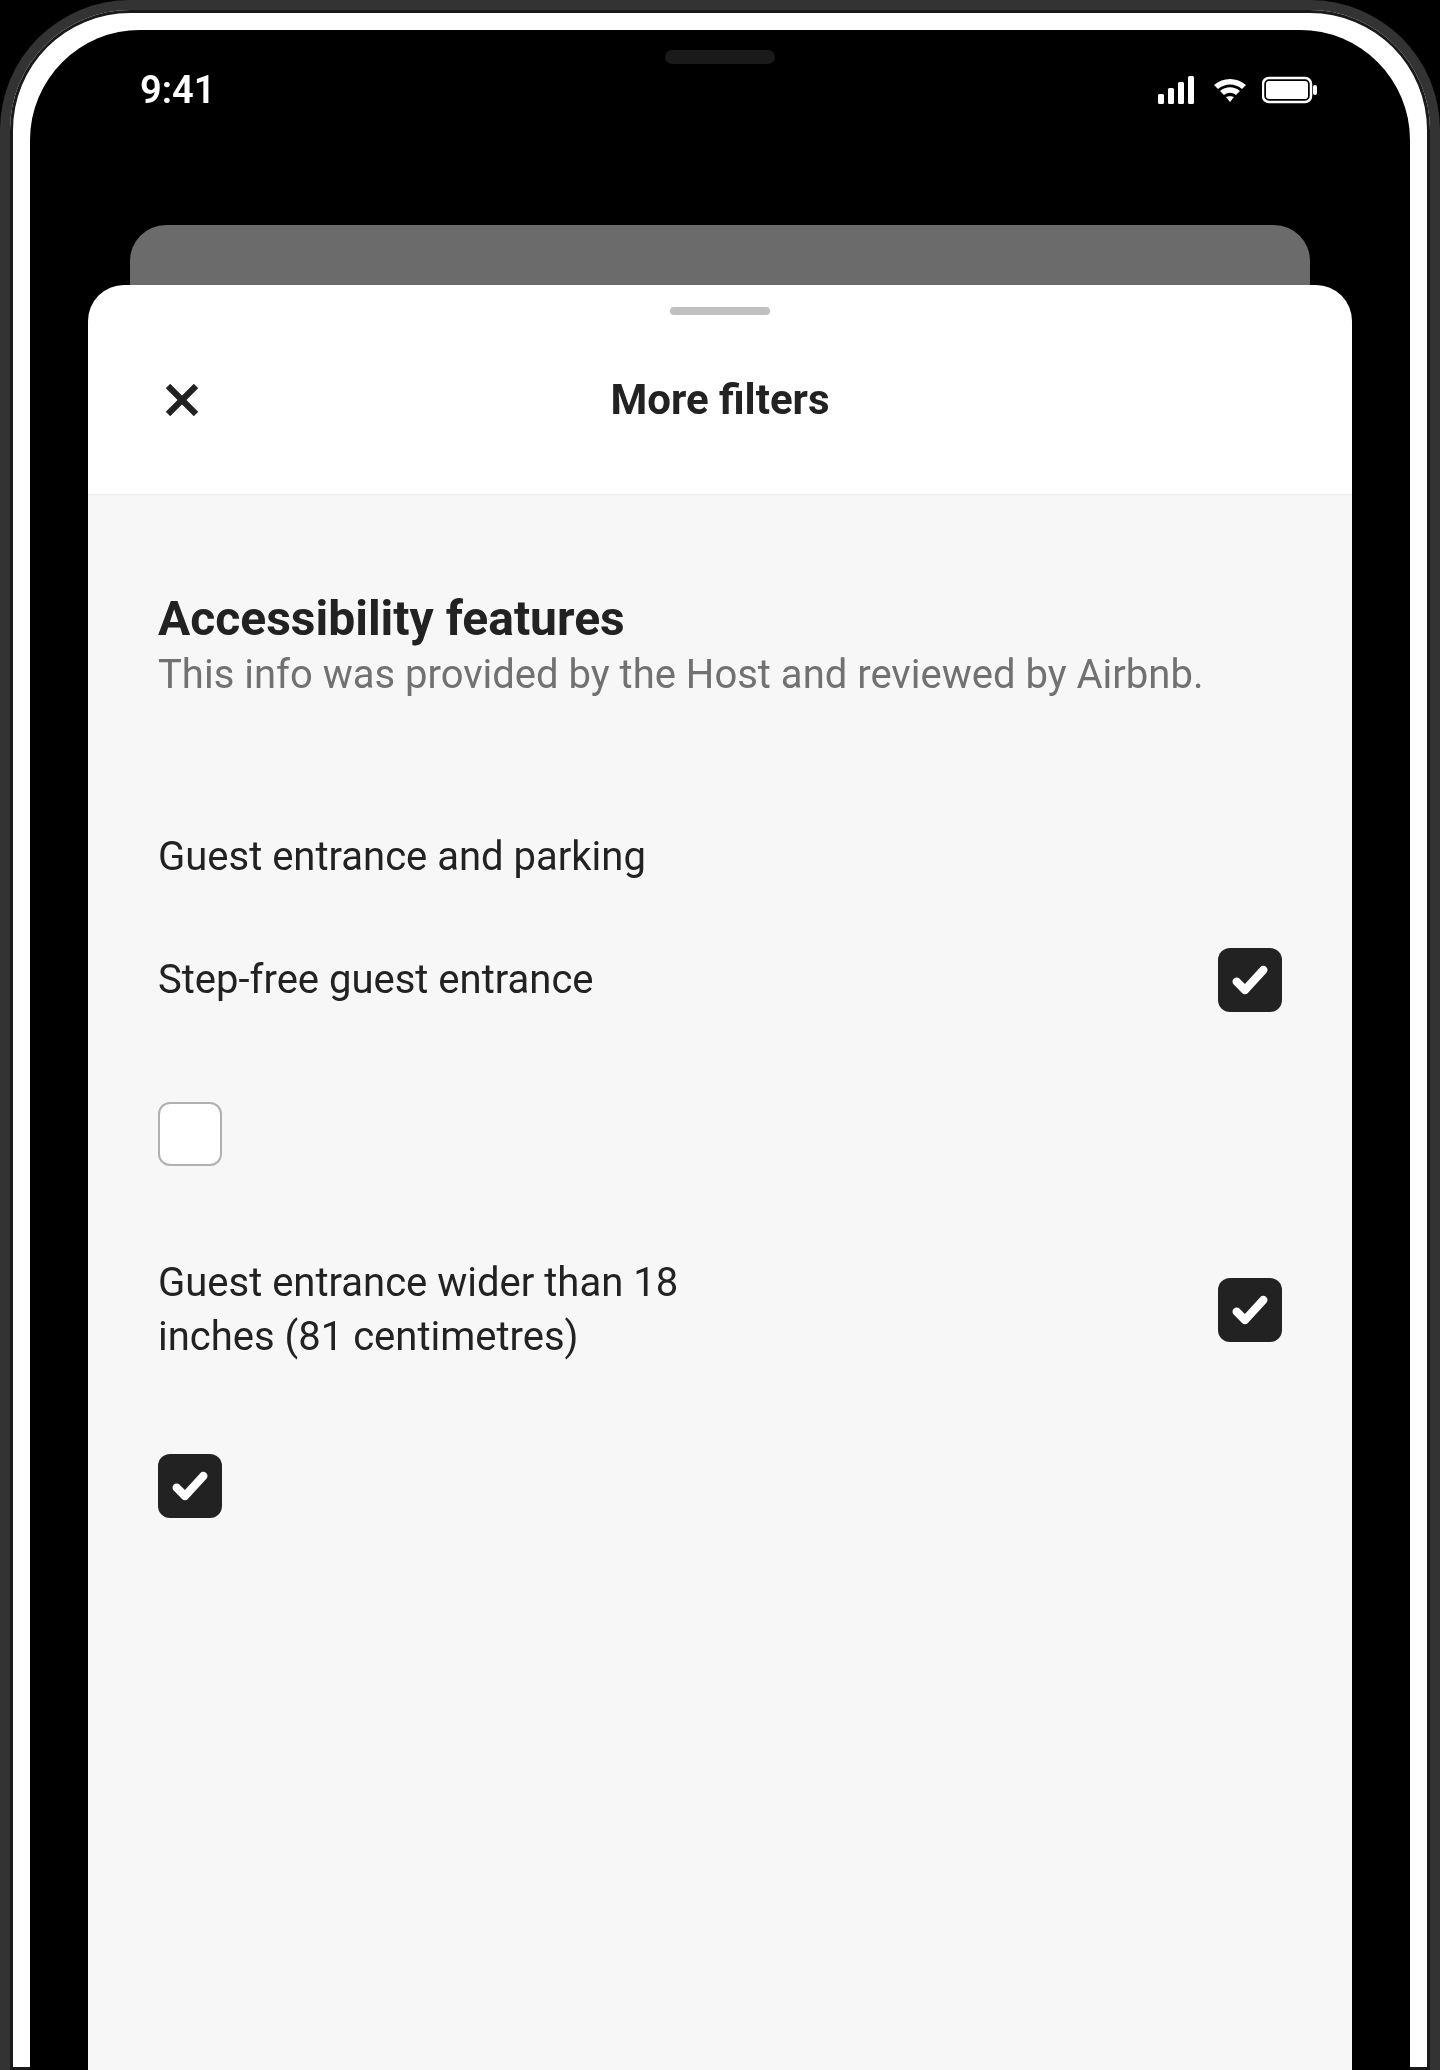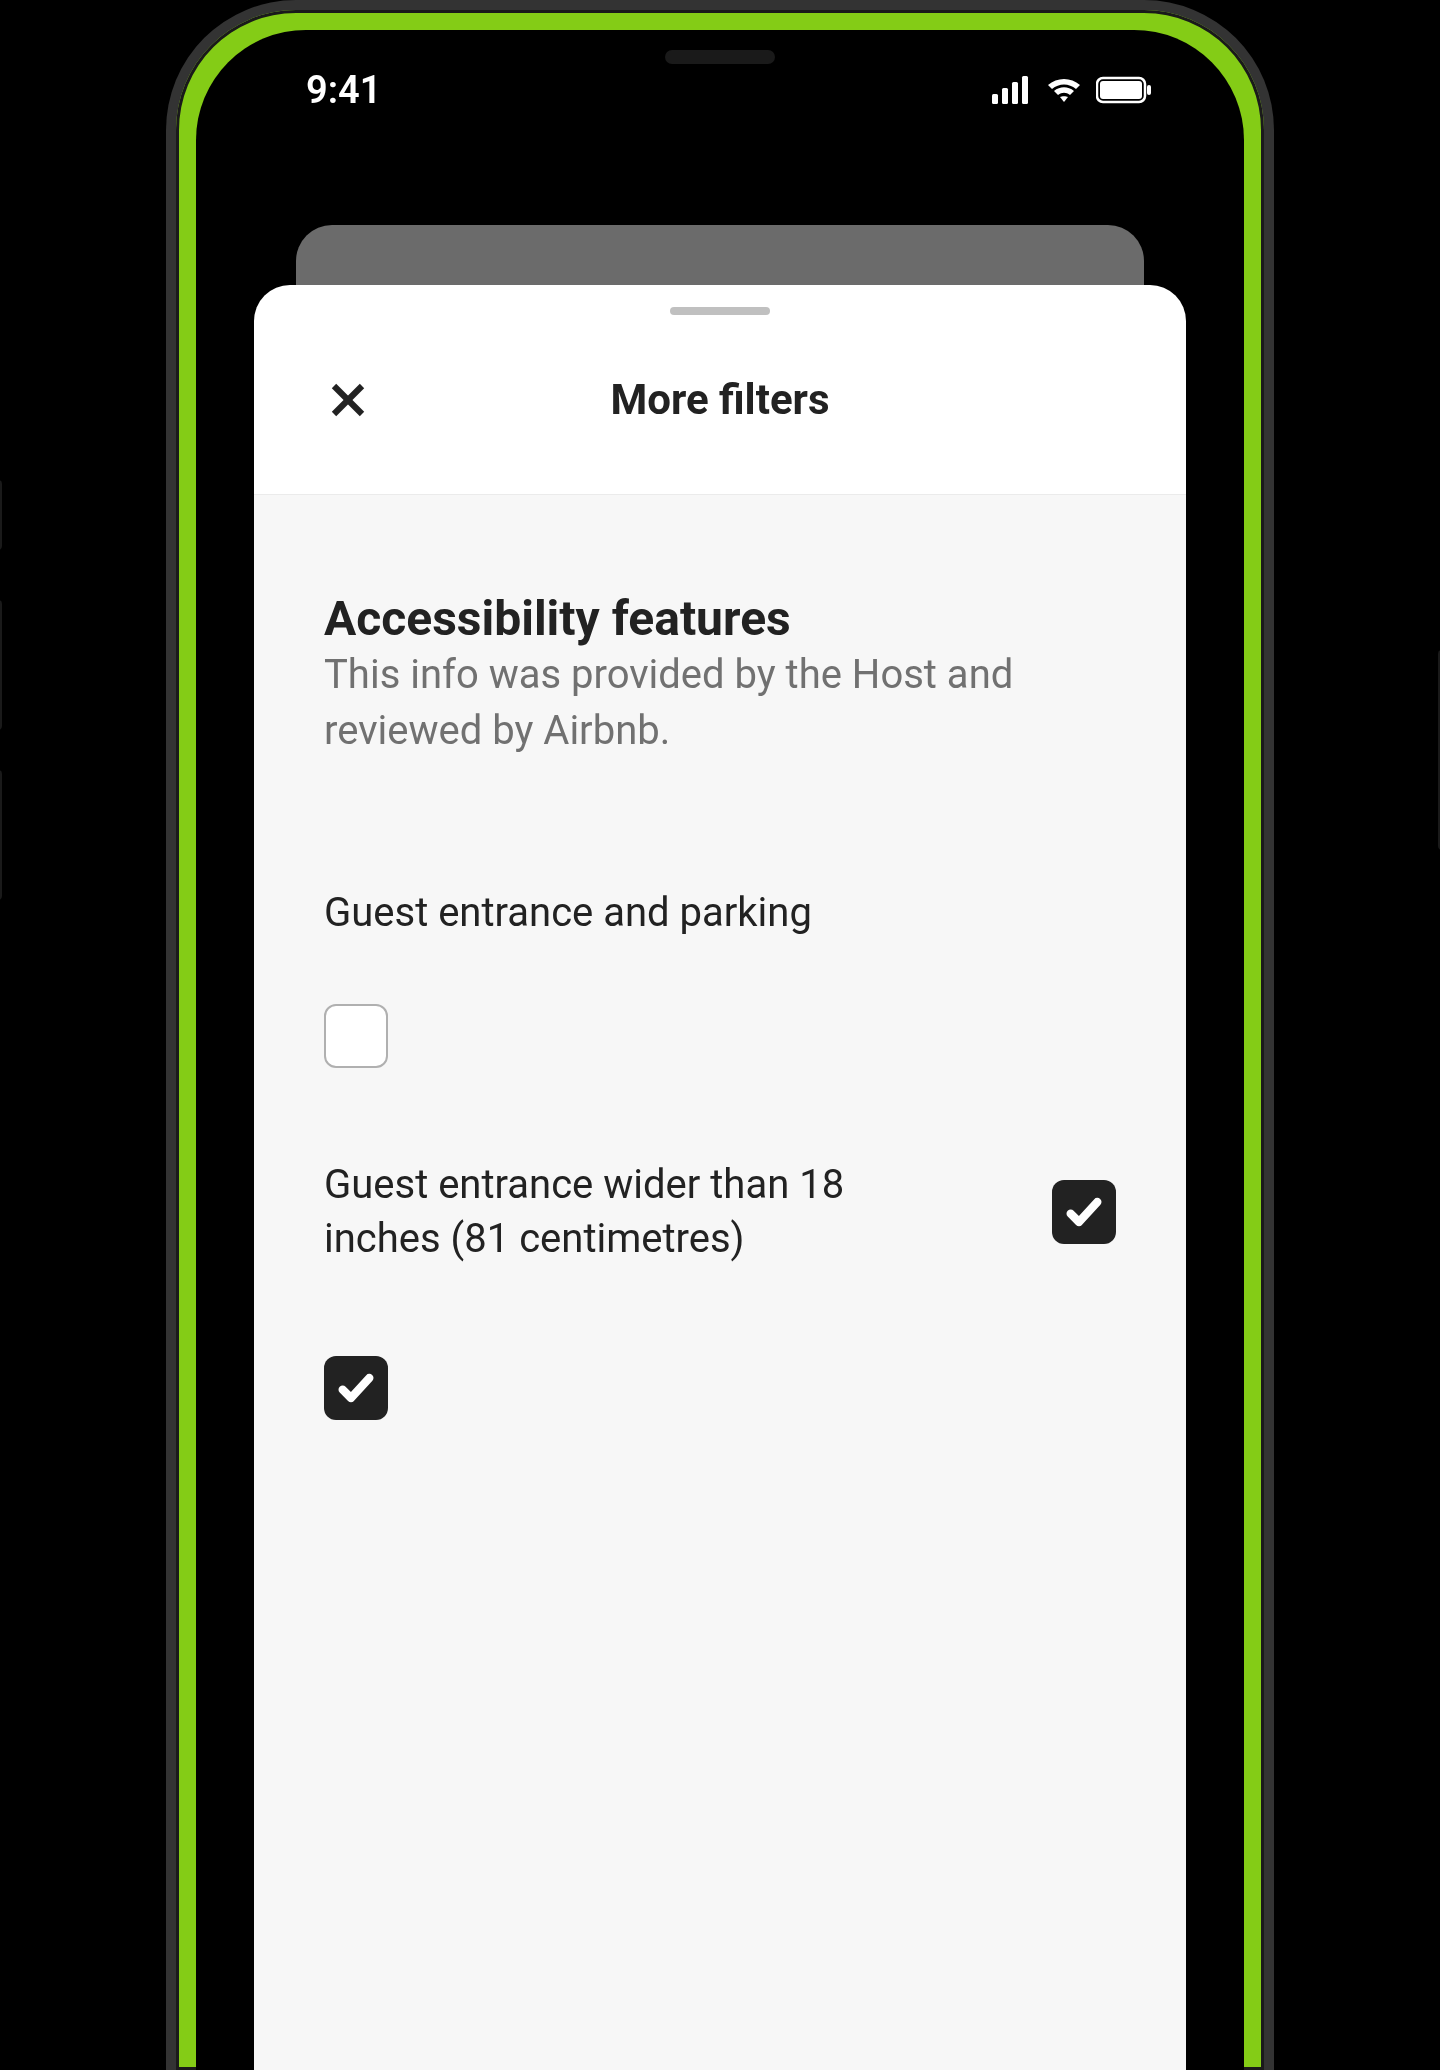--- a/index.html
+++ b/index.html
@@ -15,23 +15,23 @@
       height: 2070px;
       position: relative;
       overflow: hidden;
     }
     
     .phone-frame {
       position: absolute;
       top: 0;
       left: 50%;
       transform: translateX(-50%);
-      width: 1108px;
+      width: 1440px;
       height: 2070px;
-      background: #84cc16;
+      background: #ffffff;
       border-radius: 130px 130px 0 0;
       border: 10px solid #333;
       border-bottom: none;
       box-shadow: inset 0 0 0 3px #1a1a1a;
     }
     .phone-inner {
       position: absolute;
       top: 20px;
       left: 20px;
       right: 20px;
@@ -272,20 +272,28 @@
         </button>
         <div class="sheet-title">More filters</div>
       </div>
 
       <div class="sheet-body">
         <h2 class="section-heading">Accessibility features</h2>
         <p class="section-subtext">This info was provided by the Host and reviewed by Airbnb.</p>
 
         <h3 class="group-heading">Guest entrance and parking</h3>
 
+        <div class="filter-row">
+          <div class="filter-label">Step-free guest entrance</div>
+          <button class="checkbox checked">
+            <svg viewBox="0 0 24 24">
+                <polyline points="4 13 9 18 20 6"></polyline>
+              </svg>
+          </button>
+        </div>
 
         <div class="filter-row">
           <button class="checkbox unchecked"></button>
         </div>
 
         <div class="filter-row">
           <div class="filter-label">Guest entrance wider than 18 inches (81 centimetres)</div>
           <button class="checkbox checked">
             <svg viewBox="0 0 24 24">
                 <polyline points="4 13 9 18 20 6"></polyline>

